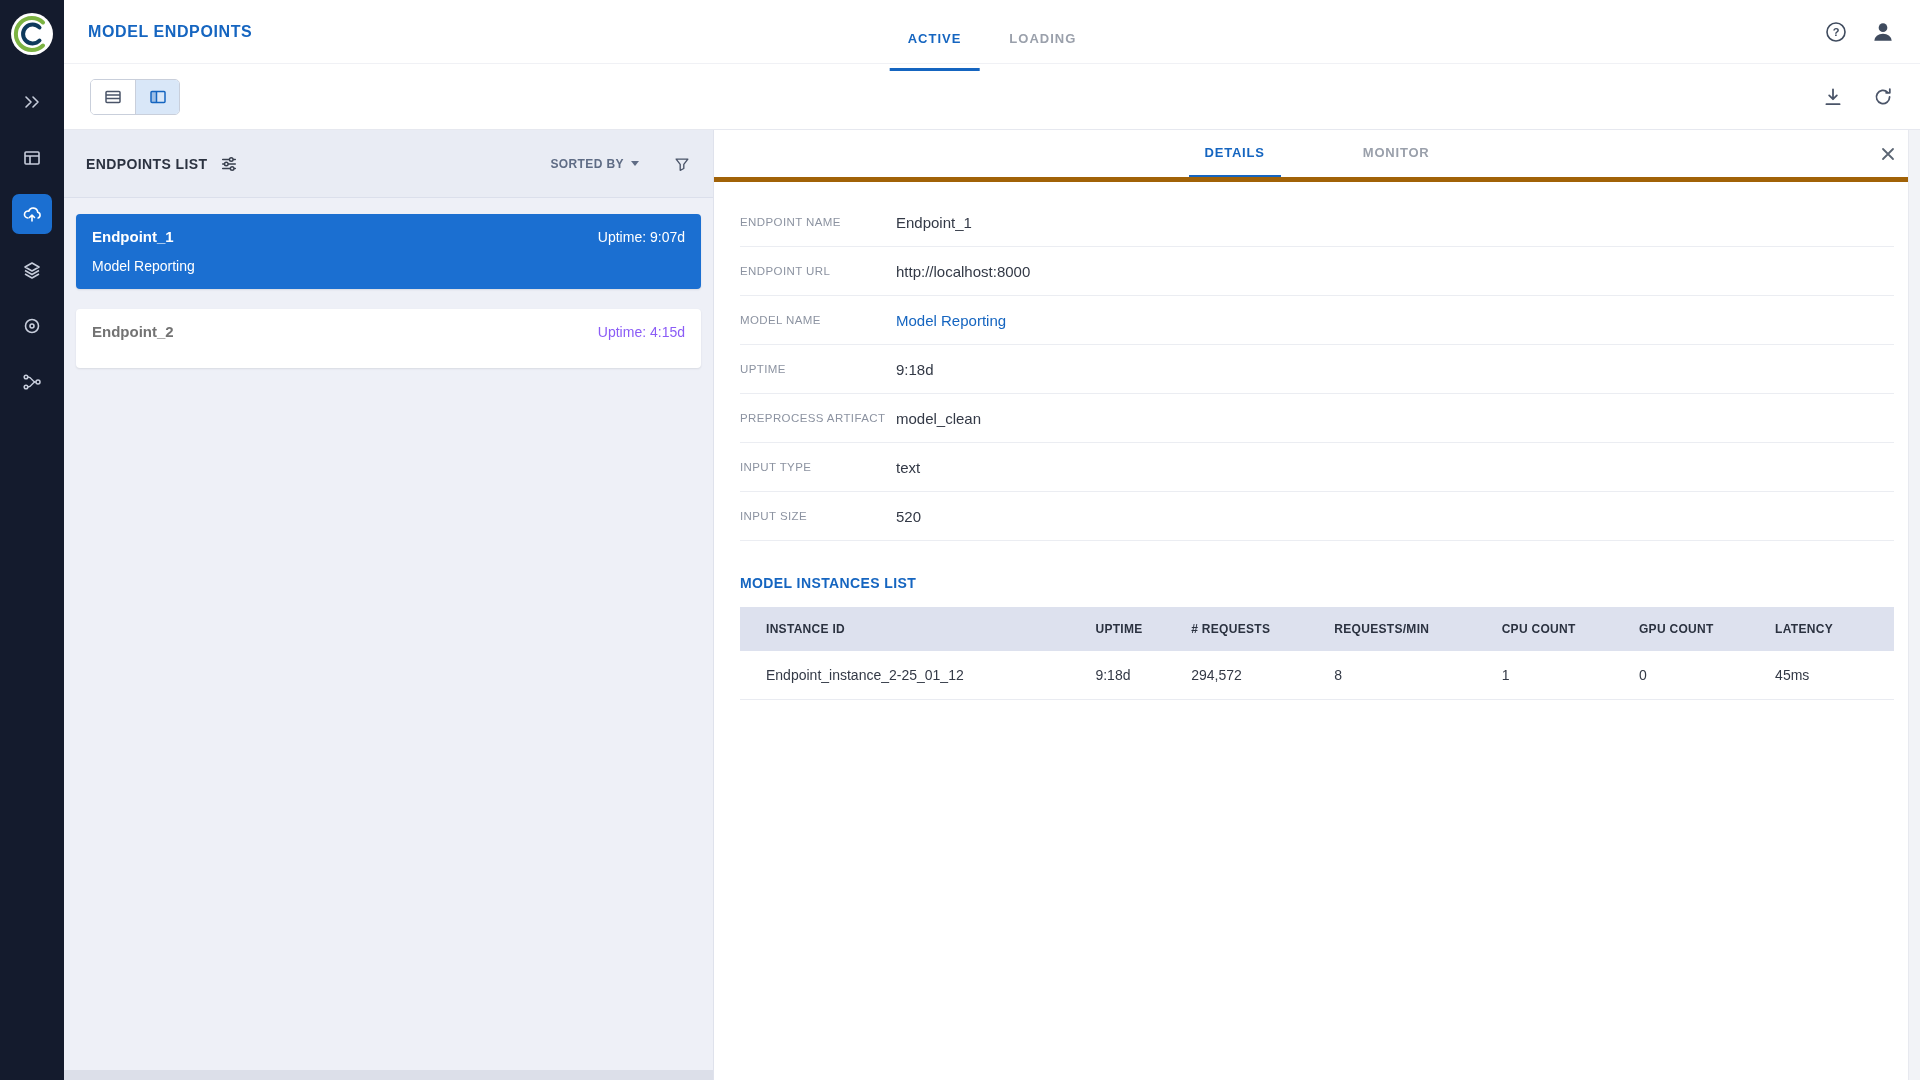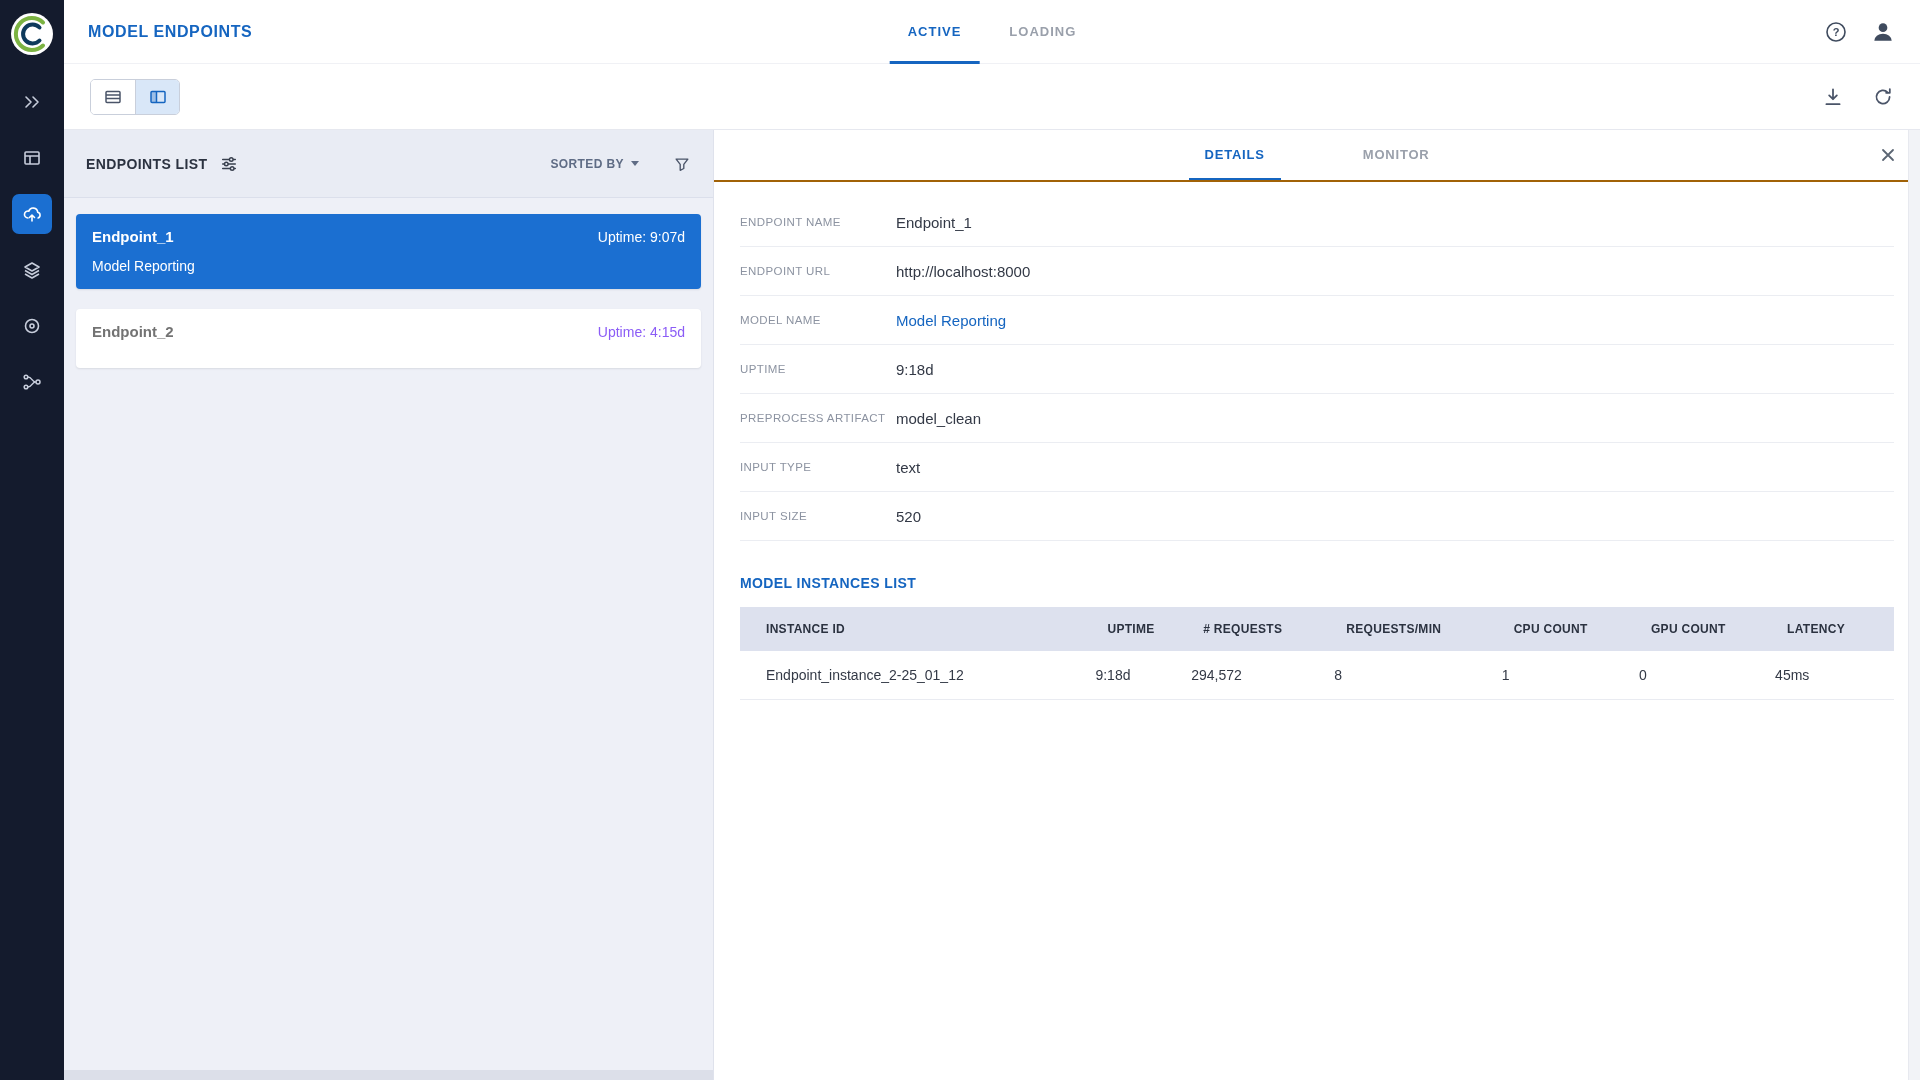--- a/index.html
+++ b/index.html
@@ -12,21 +12,21 @@
   .logo-wrap { margin-top:12px; margin-bottom:26px; cursor:pointer; }
   .nav-item { width:40px; height:40px; margin-bottom:16px; border-radius:7px; display:flex; align-items:center; justify-content:center; color:#c7cddb; cursor:pointer; }
   .nav-item.active { background:#1b6fd1; color:#fff; }
 
   
   .main { flex:1; display:flex; flex-direction:column; min-width:0; }
 
   .topbar { height:64px; background:#fff; border-bottom:1px solid #f0f1f5; display:flex; align-items:center; position:relative; flex-shrink:0; }
   .topbar-title { margin-left:24px; color:#1565c0; font-weight:bold; font-size:16px; letter-spacing:.6px; }
   .topbar-tabs { position:absolute; left:50%; transform:translateX(-50%); height:100%; display:flex; }
-  .top-tab { height:100%; display:flex; align-items:center; padding:0 18px; margin:1px 6px; font-size:13px; font-weight:bold; letter-spacing:1px; color:#9aa0ab; border-bottom:3px solid transparent; cursor:pointer; }
+  .top-tab { height:100%; display:flex; align-items:center; padding:0 18px; margin:8px 6px; font-size:13px; font-weight:bold; letter-spacing:1px; color:#9aa0ab; border-bottom:3px solid transparent; cursor:pointer; }
   .top-tab.active { color:#1565c0; border-bottom-color:#1565c0; }
   .topbar-right { margin-left:auto; margin-right:24px; display:flex; align-items:center; gap:22px; color:#3f4b5e; }
   .icon-btn { cursor:pointer; display:flex; align-items:center; justify-content:center; }
 
   .toolbar { height:66px; background:#fff; border-bottom:1px solid #e6e8ef; display:flex; align-items:center; padding:0 26px; flex-shrink:0; }
   .toggle-group { display:flex; border:1px solid #c9cfdb; border-radius:5px; overflow:hidden; }
   .toggle-btn { width:44px; height:34px; display:flex; align-items:center; justify-content:center; background:#fff; color:#4a5468; cursor:pointer; }
   .toggle-btn + .toggle-btn { border-left:1px solid #c9cfdb; }
   .toggle-btn.selected { background:#d9e7f8; color:#1565c0; }
   .toolbar-right { margin-left:auto; display:flex; align-items:center; gap:28px; color:#4a5468; }
@@ -47,35 +47,35 @@
   .card-name { font-size:15px; font-weight:bold; color:#737373; }
   .card-uptime { font-size:14px; color:#8b5cf6; }
   .card-model { font-size:14px; color:#3a4150; }
   .card.selected { background:#1b6fd1; }
   .card.selected .card-name, .card.selected .card-uptime, .card.selected .card-model { color:#fff; }
 
   .h-scroll { height:10px; flex-shrink:0; background:#dcdfe9; cursor:pointer; }
 
   
   .details-panel { flex:1; min-width:0; background:#fff; display:flex; flex-direction:column; position:relative; }
-  .details-tabs { height:52px; flex-shrink:0; border-bottom:2px solid #a16207; display:flex; align-items:center; justify-content:center; position:relative;gap:46px; }
+  .details-tabs { height:52px; flex-shrink:0; border-bottom:5px solid #a16207; display:flex; align-items:center; justify-content:center; position:relative;gap:46px; }
   .d-tab { height:100%; display:flex; align-items:center; padding:0 16px; margin:0 10px; font-size:13px; font-weight:bold; letter-spacing:.8px; color:#9aa0ab; border-bottom:2px solid transparent; cursor:pointer; }
   .d-tab.active { color:#1565c0; border-bottom-color:#1565c0; }
   .close-btn { position:absolute; right:22px; top:50%; transform:translateY(-50%); cursor:pointer; color:#5b6573; display:flex; }
 
   .details-body { flex:1; overflow:auto; padding:16px 26px 0 26px; }
   .field-row { display:flex; align-items:center; height:49px; border-bottom:1px solid #ebedf2; }
   .field-label { width:156px; flex-shrink:0; font-size:11.5px; color:#8c93a1; letter-spacing:.4px; }
   .field-value { font-size:15px; color:#333946; }
   .field-value.link { color:#1565c0; cursor:pointer; }
 
   .instances-title { margin:34px 0 16px 0; font-size:14px; font-weight:bold; letter-spacing:.4px; color:#1565c0; }
 
   table.instances { width:100%; border-collapse:collapse; table-layout:fixed; }
-  table.instances th { background:#dde1ee; height:44px; text-align:left; font-size:12px; color:#2b3240; letter-spacing:.3px; font-weight:bold; padding:12px; }
+  table.instances th { background:#dde1ee; height:44px; text-align:left; font-size:12px; color:#2b3240; letter-spacing:.3px; font-weight:bold; padding:0; }
   table.instances th:first-child, table.instances td:first-child { padding-left:26px; }
   table.instances td { height:48px; font-size:14px; color:#333946; border-bottom:1px solid #e9ebf1; padding:0; }
   tr.instance-row { cursor:pointer; }
 
   .scroll-track { position:absolute; right:0; top:0; bottom:0; width:12px; background:#f2f3f7; border-left:1px solid #e7e9ef; cursor:pointer; }
 
   svg { display:block; }
 </style>
 </head>
 <body>

